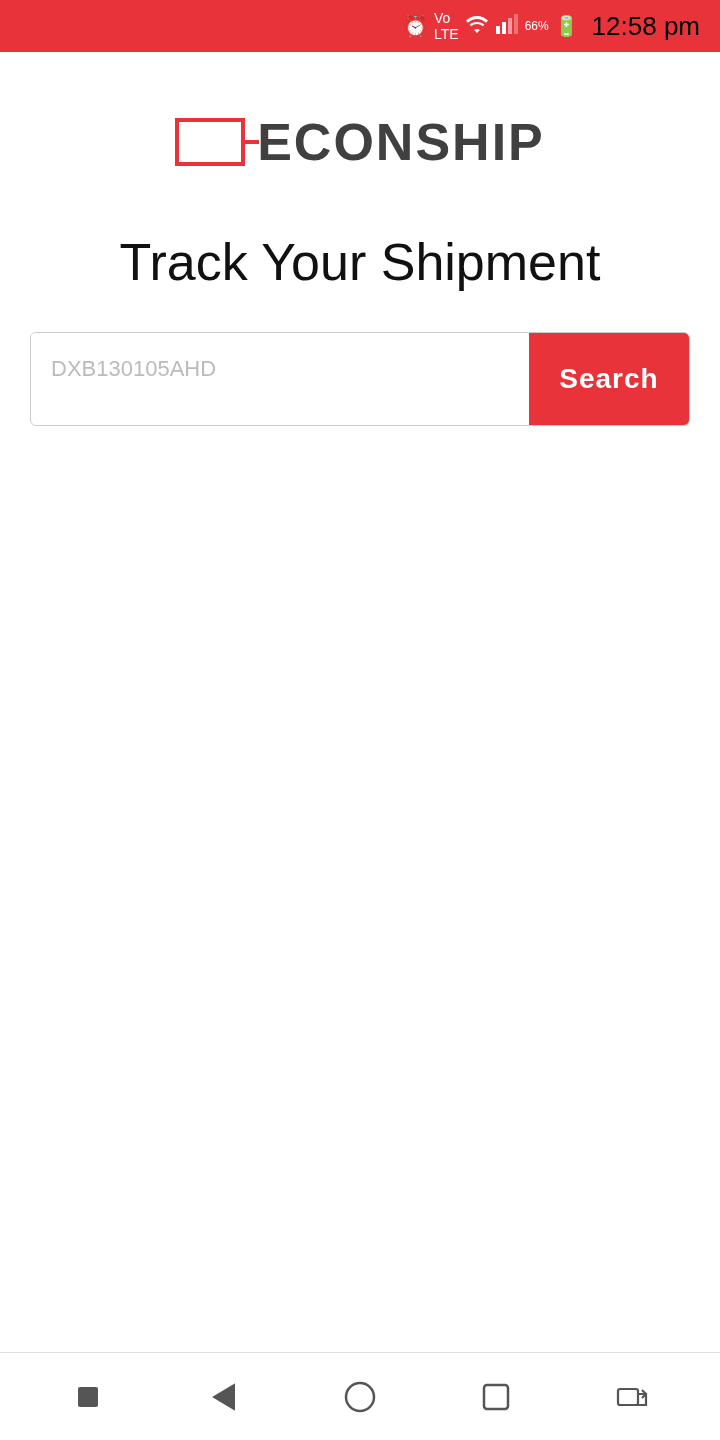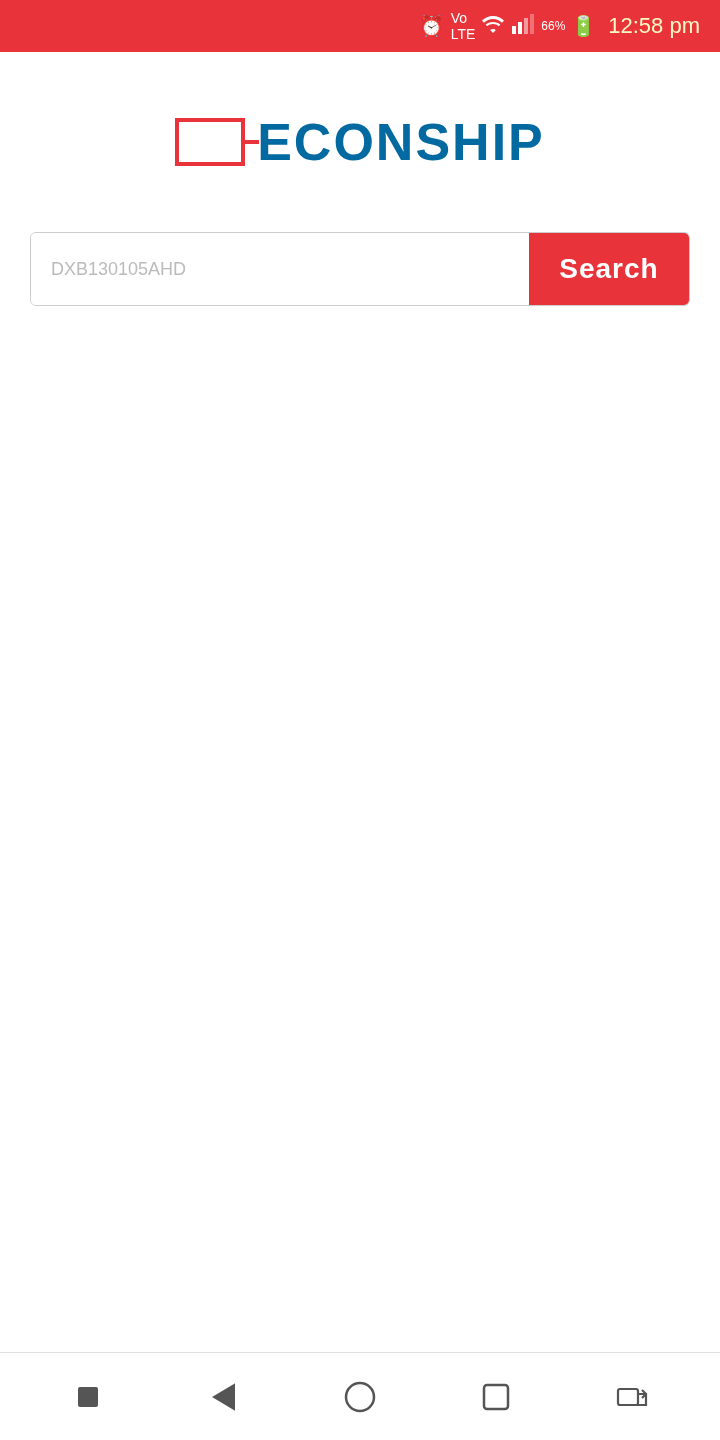--- a/index.html
+++ b/index.html
@@ -33,22 +33,22 @@
 
     .status-icons {
       display: flex;
       align-items: center;
       gap: 6px;
       color: #ffffff;
       font-size: 20px;
     }
 
     .status-time {
-      color: #fef9c3;
-      font-size: 22px;
+      color: #000000;
+      font-size: 26px;
       font-weight: 500;
       margin-left: 4px;
     }
 
     
     .main-content {
       flex: 1;
       display: flex;
       flex-direction: column;
       align-items: center;
@@ -78,21 +78,21 @@
       top: 50%;
       transform: translateY(-50%);
       width: 14px;
       height: 4px;
       background: #e8333a;
     }
 
     .logo-text {
       font-size: 52px;
       font-weight: 900;
-      color: #0369a1;
+      color: #404040;
       letter-spacing: 2px;
       text-transform: uppercase;
       font-family: Arial, sans-serif;
       margin-left: 8px;
     }
 
     
     .page-title {
       font-size: 52px;
       font-weight: 400;
@@ -108,34 +108,34 @@
       flex-direction: row;
       border: 1.5px solid #cccccc;
       border-radius: 6px;
       overflow: hidden;
     }
 
     .search-input {
       flex: 1;
       height: 72px;
       padding: 0 20px;
-      font-size: 18px;
+      font-size: 22px;
       color: #0f766e;
       border: none;
       outline: none;
       background: #ffffff;
     }
 
     .search-input::placeholder {
       color: #bbbbbb;
     }
 
     .search-button {
       width: 160px;
-      height: 72px;
+      height: 92px;
       background: #e8333a;
       color: #ffffff;
       border: none;
       font-size: 28px;
       font-weight: 600;
       cursor: pointer;
       letter-spacing: 1px;
     }
 
     
@@ -207,20 +207,21 @@
   <span class="status-time">12:58 pm</span>
 </div>
 
 <div class="main-content">
 
   <div class="logo-container">
     <div class="logo-box"></div>
     <span class="logo-text">ECONSHIP</span>
   </div>
 
+  <h1 class="page-title">Track Your Shipment</h1>
 
   <div class="search-container">
     <input type="text" class="search-input" placeholder="DXB130105AHD" style="">
     <button class="search-button">Search</button>
   </div>
 
 </div>
 
 <div class="bottom-nav">
 

